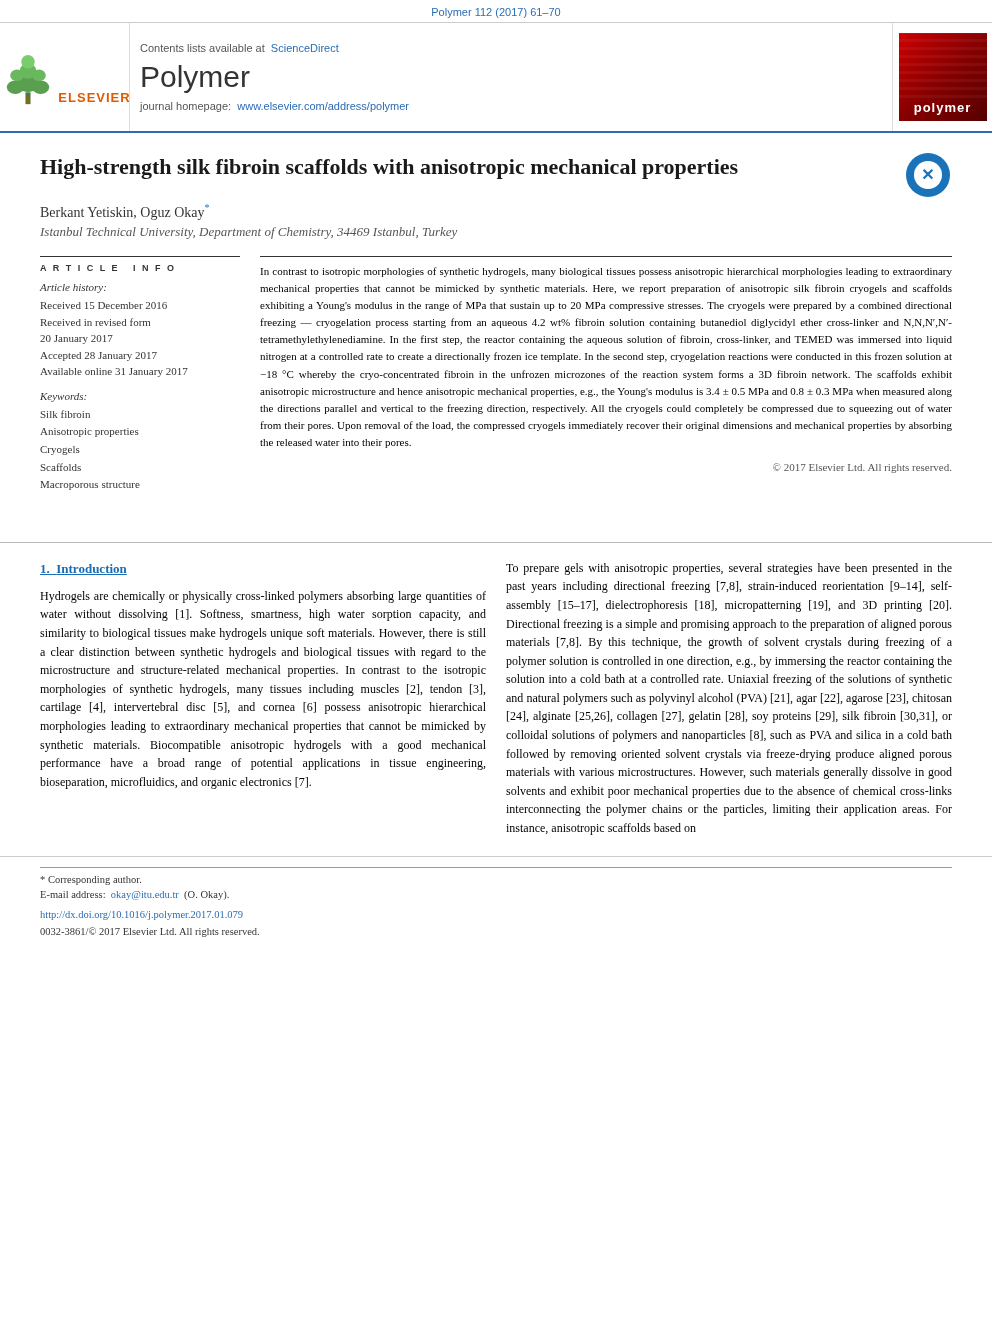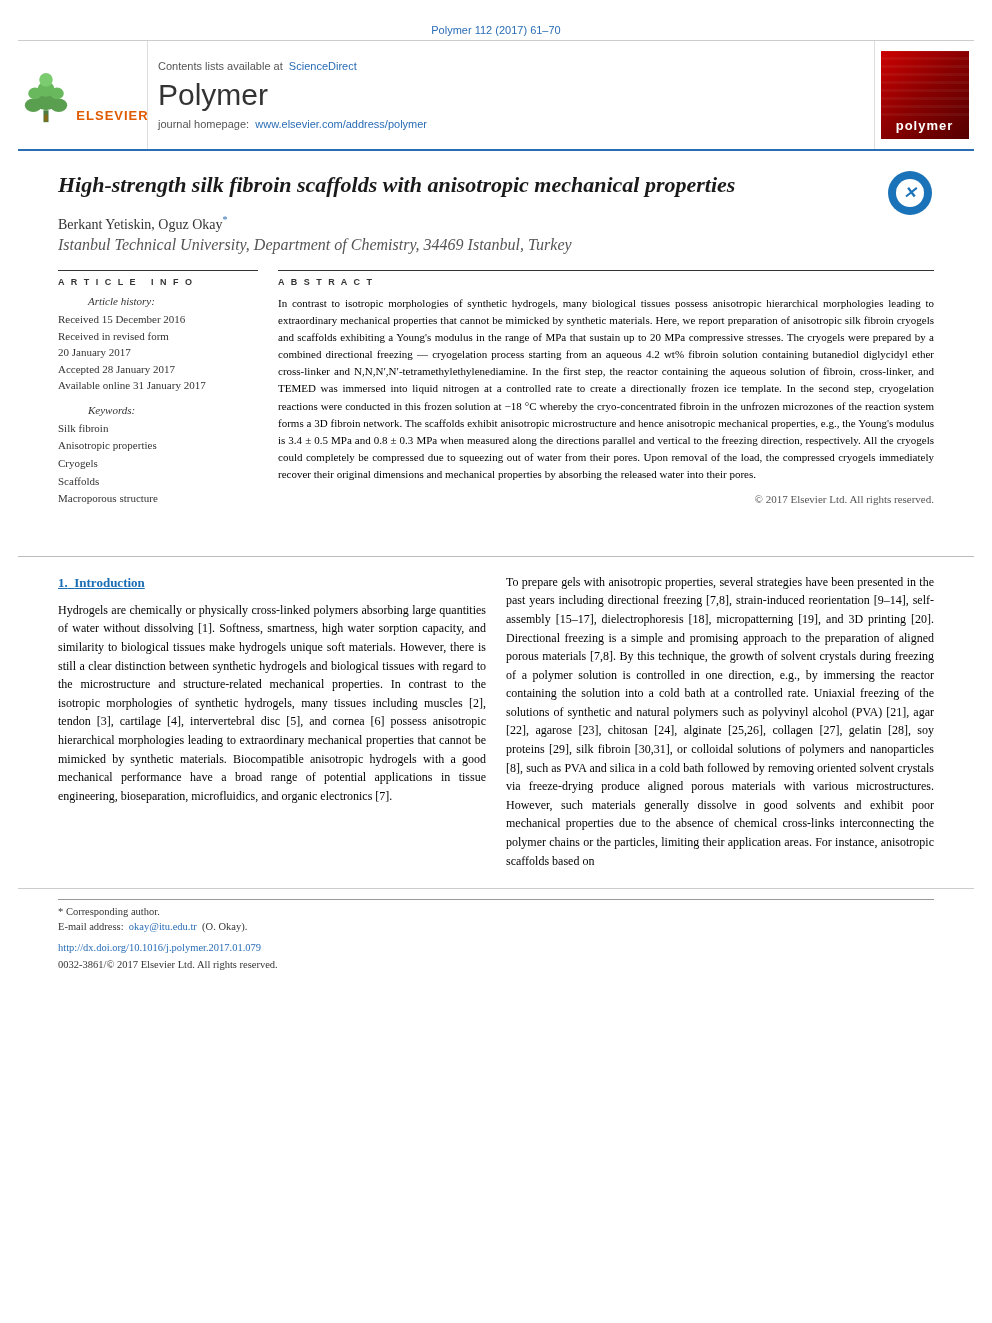--- a/index.html
+++ b/index.html
@@ -9,21 +9,21 @@
       font-size: 13px;
       color: #000;
       width: 992px;
       min-height: 1323px;
     }
 
     .page-container {
       width: 992px;
       min-height: 1323px;
       background: #fff;
-      padding: 18px;
+      padding: 0;
     }
 
     
     .top-bar {
       text-align: center;
       padding: 6px 0 4px 0;
       font-size: 11px;
       color: #2a6db5;
       border-bottom: 1px solid #ccc;
       font-family: Arial, sans-serif;
@@ -153,24 +153,23 @@
     .article-main {
       padding: 20px 40px 20px 40px;
     }
 
     
     .article-title {
       font-size: 22px;
       font-weight: bold;
       color: #1a1a1a;
       line-height: 1.3;
-      margin-bottom: 14px;
+      margin-bottom: 20px;
       padding-right: 60px;
       position: relative;
-      font-style: italic;
     }
 
     .crossmark-badge {
       position: absolute;
       right: 0;
       top: 0;
       width: 46px;
       height: 46px;
     }
 
@@ -208,21 +207,21 @@
       margin-bottom: 4px;
     }
 
     .authors-line sup {
       color: #2a6db5;
       font-size: 10px;
     }
 
     .affiliation-line {
       font-style: italic;
-      font-size: 16px;
+      font-size: 13px;
       color: #555;
       margin-bottom: 16px;
     }
 
     
     .two-col {
       display: flex;
       gap: 20px;
     }
 
@@ -250,21 +249,20 @@
       color: #333;
       text-transform: uppercase;
       margin-bottom: 8px;
     }
 
     .info-group-label {
       font-style: italic;
       font-size: 11px;
       color: #333;
       margin-bottom: 4px;
-      margin-left: 30px;
     }
 
     .info-row {
       font-size: 11px;
       color: #333;
       line-height: 1.5;
     }
 
     .keywords-section {
       margin-top: 10px;
@@ -443,21 +441,20 @@
             <div class="keyword-item">Anisotropic properties</div>
             <div class="keyword-item">Cryogels</div>
             <div class="keyword-item">Scaffolds</div>
             <div class="keyword-item">Macroporous structure</div>
           </div>
         </div>
       </div>
 
       <div class="right-col">
         <div class="abstract-section">
-          <div class="section-label">A B S T R A C T</div>
           <div class="abstract-text">In contrast to isotropic morphologies of synthetic hydrogels, many biological tissues possess anisotropic hierarchical morphologies leading to extraordinary mechanical properties that cannot be mimicked by synthetic materials. Here, we report preparation of anisotropic silk fibroin cryogels and scaffolds exhibiting a Young's modulus in the range of MPa that sustain up to 20 MPa compressive stresses. The cryogels were prepared by a combined directional freezing — cryogelation process starting from an aqueous 4.2 wt% fibroin solution containing butanediol diglycidyl ether cross-linker and N,N,N′,N′-tetramethylethylenediamine. In the first step, the reactor containing the aqueous solution of fibroin, cross-linker, and TEMED was immersed into liquid nitrogen at a controlled rate to create a directionally frozen ice template. In the second step, cryogelation reactions were conducted in this frozen solution at −18 °C whereby the cryo-concentrated fibroin in the unfrozen microzones of the reaction system forms a 3D fibroin network. The scaffolds exhibit anisotropic microstructure and hence anisotropic mechanical properties, e.g., the Young's modulus is 3.4 ± 0.5 MPa and 0.8 ± 0.3 MPa when measured along the directions parallel and vertical to the freezing direction, respectively. All the cryogels could completely be compressed due to squeezing out of water from their pores. Upon removal of the load, the compressed cryogels immediately recover their original dimensions and mechanical properties by absorbing the released water into their pores.</div>
           <div class="copyright-line">© 2017 Elsevier Ltd. All rights reserved.</div>
         </div>
       </div>
 
     </div>
   </div>
 
   <hr class="section-divider">
 

